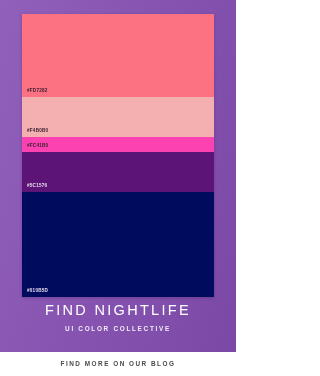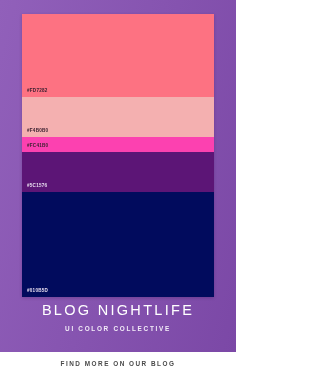--- a/index.html
+++ b/index.html
@@ -139,21 +139,21 @@
       <span class="swatch-hex hex-light">#5C1576</span>
     </div>
 
     <div class="swatch" style="background: rgb(1, 11, 93); height: 105px; flex: 0 0 105px;">
       <span class="swatch-hex hex-light">#010B5D</span>
     </div>
 
   </div>
 
   <div class="title-block">
-    <div class="poster-title">BLOG NIGHTLIFE</div>
+    <div class="poster-title">FIND NIGHTLIFE</div>
     <div class="poster-subtitle">UI COLOR COLLECTIVE</div>
   </div>
 
   <div class="footer-bar" style="background: rgb(255, 255, 255);">
     <span class="footer-text">FIND MORE ON OUR BLOG</span>
   </div>
 
 </div>
 
 </body></html>

